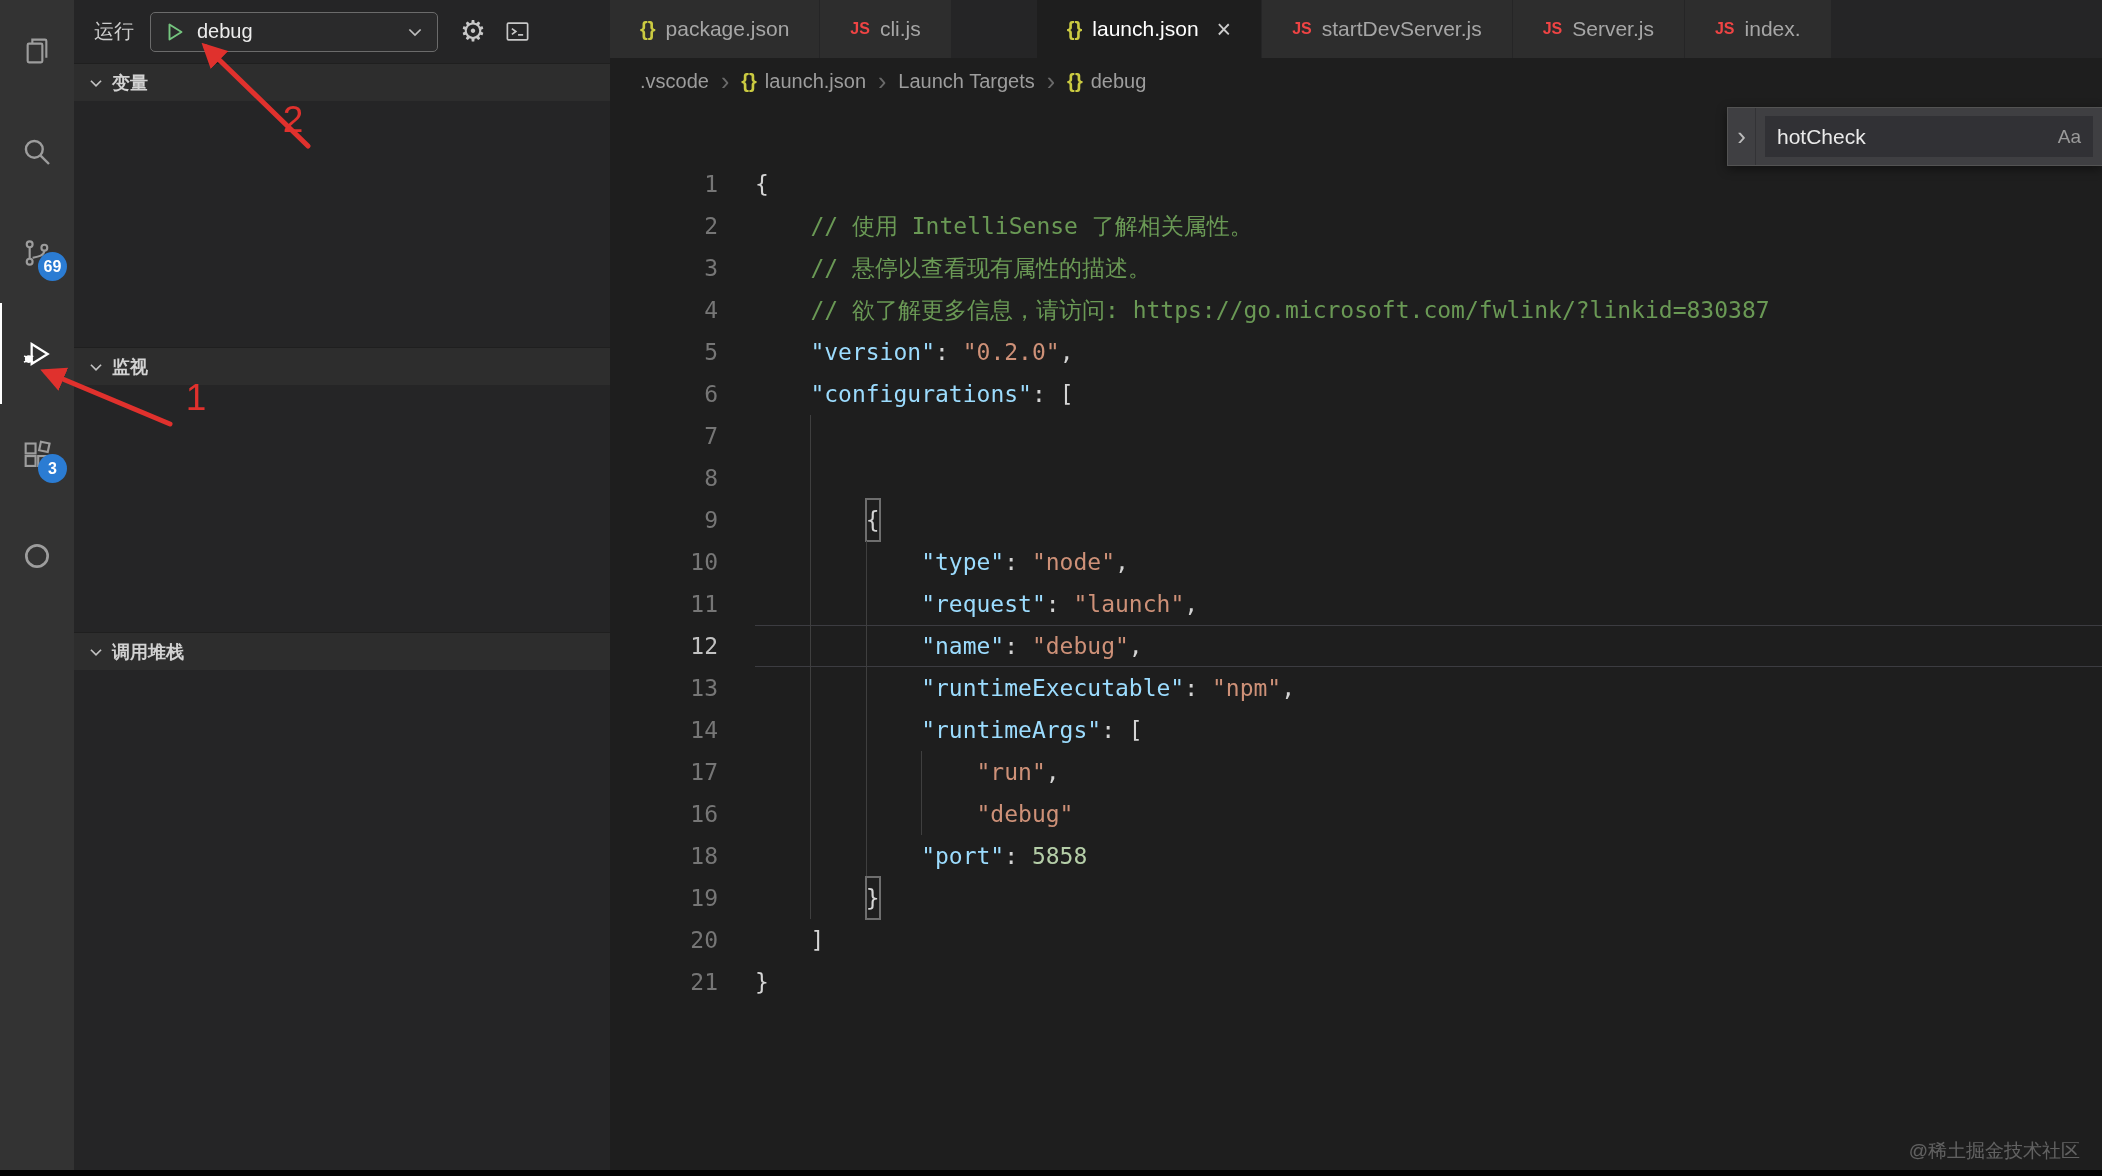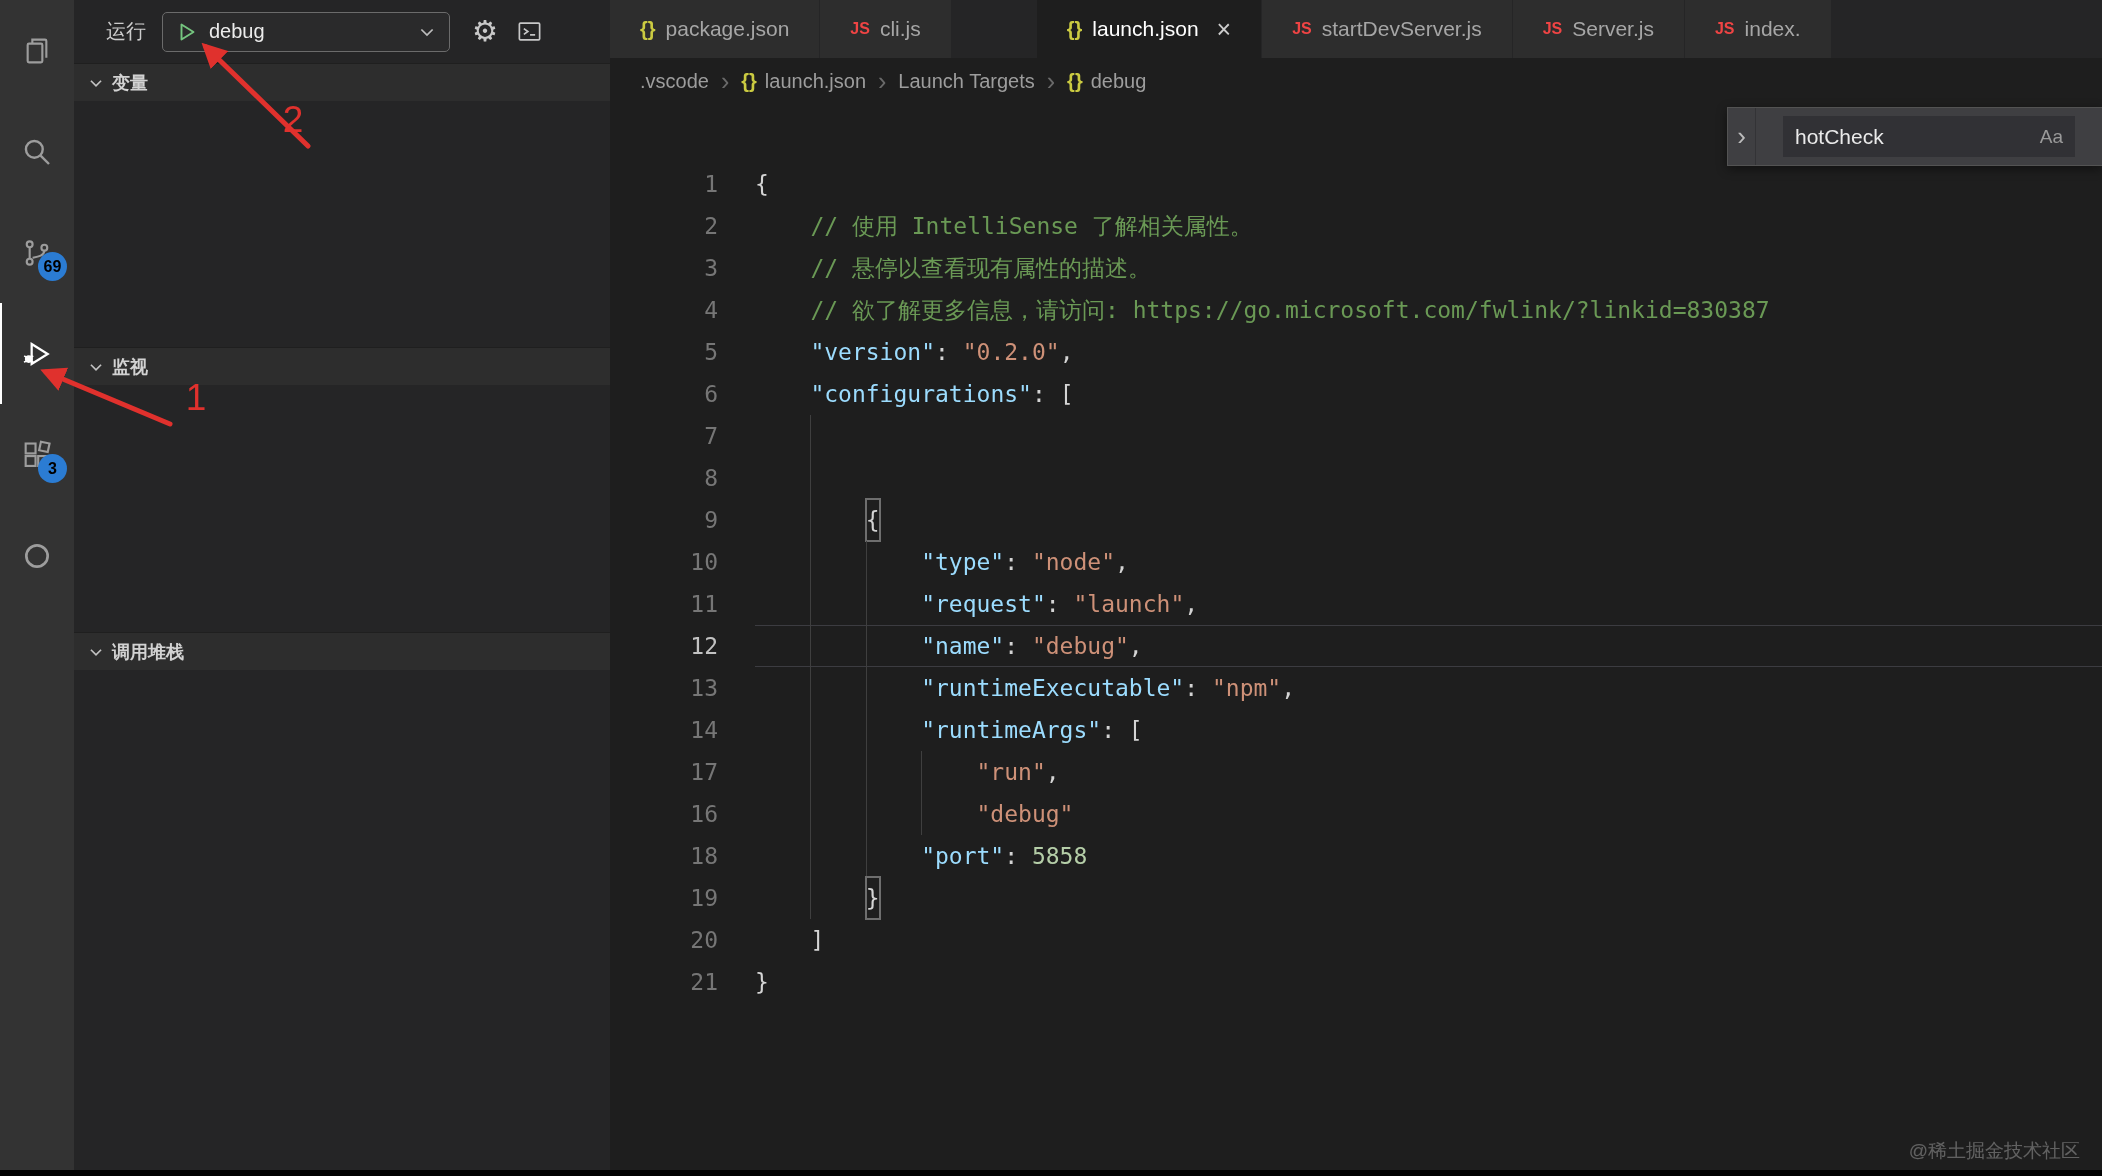--- a/index.html
+++ b/index.html
@@ -4,25 +4,25 @@
 <style>
   *{box-sizing:border-box;margin:0;padding:0}
   html,body{width:2102px;height:1176px;overflow:hidden}
   body{position:relative;background:#1e1e1e;font-family:"Liberation Sans",sans-serif;color:#cccccc}
 
   
   .activity-bar{position:absolute;left:0;top:0;bottom:0;width:74px;background:#333333;display:flex;flex-direction:column;align-items:stretch;z-index:3}
   .ab-item{height:101px;display:flex;align-items:center;justify-content:center;position:relative;color:#9d9d9d;cursor:pointer}
   .ab-item.active{color:#ffffff;box-shadow:inset 2px 0 0 #ffffff}
   .ab-icon{display:flex;align-items:center;justify-content:center}
-  .badge{position:absolute;right:7px;top:50px;min-width:29px;height:29px;border-radius:15px;background:var(--badge,#2b7cd3);color:#000000;font-size:16px;font-weight:700;display:flex;align-items:center;justify-content:center;padding:0 5px}
+  .badge{position:absolute;right:7px;top:50px;min-width:29px;height:29px;border-radius:15px;background:var(--badge,#2b7cd3);color:#ffffff;font-size:16px;font-weight:700;display:flex;align-items:center;justify-content:center;padding:0 5px}
 
   
   .sidebar{position:absolute;left:74px;top:0;bottom:0;width:536px;background:#252526;z-index:2}
-  .debug-toolbar{height:63px;display:flex;align-items:center;padding:0 14px 0 32px}
+  .debug-toolbar{height:63px;display:flex;align-items:center;padding:0 14px 0 20px}
   .run-label{font-size:20px;color:#cccccc}
   .config-dropdown{margin-left:16px;width:288px;height:40px;border:1px solid #6b6b6b;border-radius:5px;background:#2a2a2b;display:flex;align-items:center;padding:0 12px;cursor:pointer}
   .config-label{margin-left:10px;font-size:20px;color:#ececec}
   .dropdown-chevron{margin-left:auto;color:#bdbdbd;display:flex}
   .toolbar-gear{margin-left:22px;font-size:29px;color:#c8c8c8;cursor:pointer;line-height:1}
   .toolbar-icon{margin-left:18px;color:#c8c8c8;cursor:pointer;display:flex}
   .section-header{height:38px;background:#2d2d2d;border-top:1px solid #1f1f1f;display:flex;align-items:center;gap:7px;padding-left:13px;font-size:18px;font-weight:700;color:#d2d2d2;cursor:pointer}
   .section-chevron{display:flex;color:#c2c2c2}
   .section-body{background:#252526}
   .section-body.variables{height:246px}
@@ -57,21 +57,21 @@
   .tok-string{color:var(--string,#ce9178)}
   .tok-number{color:var(--number,#b5cea8)}
   .tok-comment{color:var(--comment,#6a9955)}
   .tok-comment-link{color:var(--comment,#6a9955);cursor:pointer}
   .tok-punct{color:#d4d4d4}
   .hl{box-shadow:0 0 0 1px #6e6e6e inset,0 0 0 1px #6e6e6e}
 
   
   .find-widget{position:absolute;top:107px;right:0;width:375px;height:59px;background:#3f3f42;border:1px solid #535353;border-right:none;display:flex;align-items:center;z-index:10;box-shadow:0 3px 10px rgba(0,0,0,.45)}
   .find-collapse{width:28px;align-self:stretch;display:flex;align-items:center;justify-content:center;color:#bcbcbc;font-size:26px;cursor:pointer;border-right:1px solid #333336}
-  .find-input{flex:1;height:41px;margin:0 27px;background:#313135;display:flex;align-items:center;padding:0 12px;font-size:21px;color:#eaeaea;cursor:text}
+  .find-input{flex:1;height:41px;margin:0 9px;background:#313135;display:flex;align-items:center;padding:0 12px;font-size:21px;color:#eaeaea;cursor:text}
   .find-case{margin-left:auto;color:#9a9a9a;font-size:19px;cursor:pointer}
 
   
   .overlay{position:absolute;left:0;top:0;width:2102px;height:1176px;pointer-events:none;z-index:30}
   .annotation-label{font-size:37px;fill:var(--annotation,#e0312d);font-family:"Liberation Sans",sans-serif}
   .watermark{position:absolute;right:22px;bottom:12px;font-size:19px;color:rgba(255,255,255,.3);z-index:15}
   .bottom-strip{position:absolute;left:0;right:0;bottom:0;height:6px;background:#000;z-index:14}
 </style>
 </head>
 <body>

